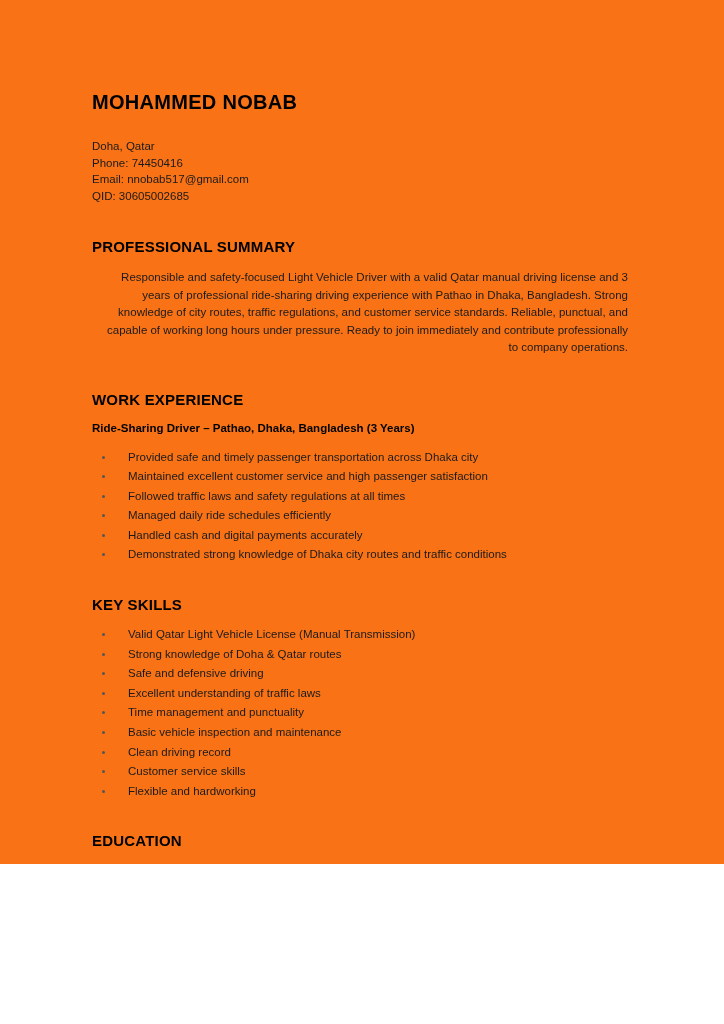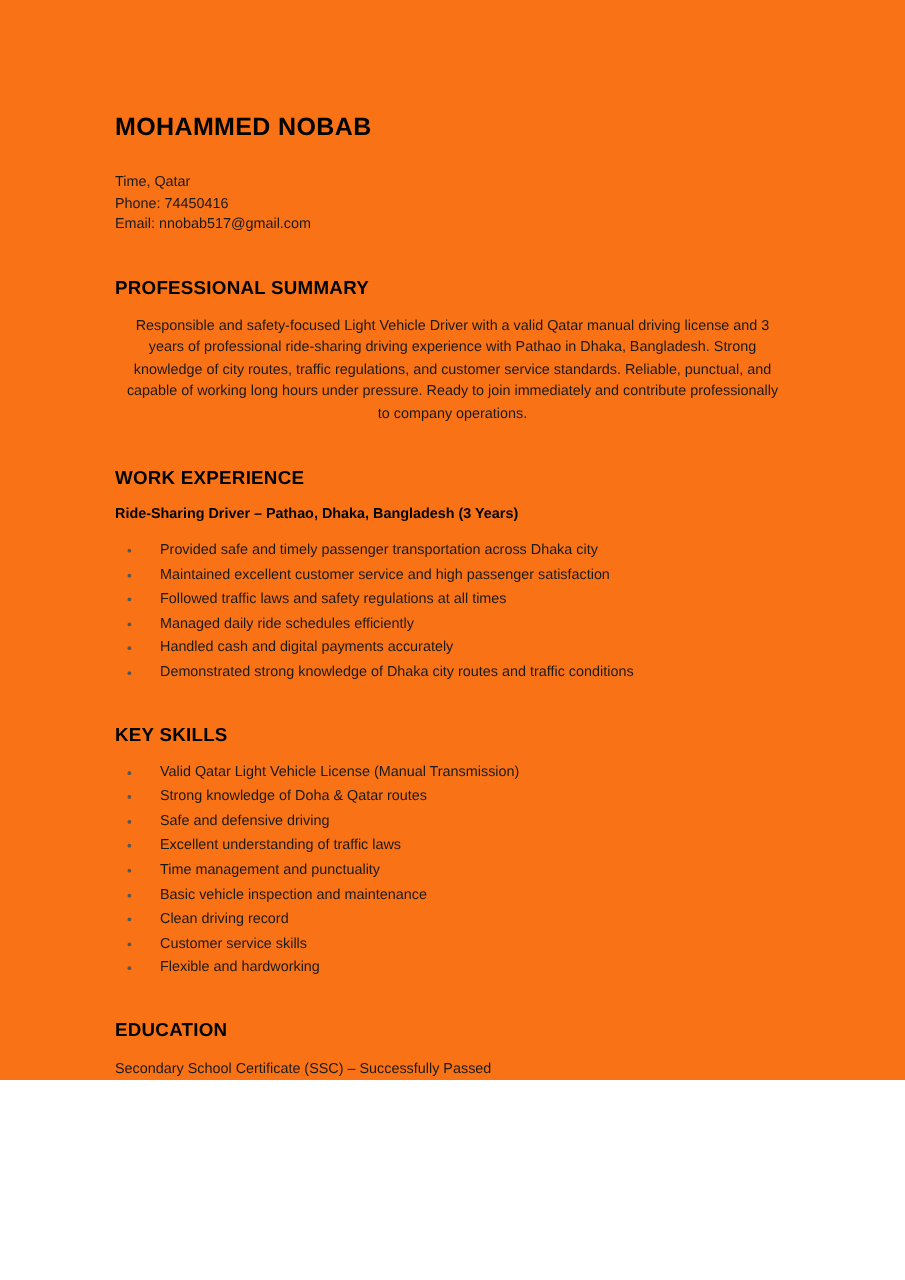--- a/index.html
+++ b/index.html
@@ -47,21 +47,21 @@
     font-size: 15px;
     font-weight: bold;
     margin: 0 0 14px 0;
     letter-spacing: 0.2px;
   }
   .paragraph {
     font-size: 11.5px;
     line-height: 17.5px;
     color: #1a1a1a;
     margin: 4px;
-    text-align: center;
+    text-align: right;
   }
   .job-title {
     font-size: 11.5px;
     font-weight: bold;
     margin: 0 0 16px 0;
     color: #000;
   }
   ul.bullets {
     list-style: none;
     margin: 8px;
@@ -93,23 +93,24 @@
 </style>
 </head>
 <body>
 
 <div class="page">
   <div class="doc">
 
     <h1 class="name">MOHAMMED NOBAB</h1>
 
     <div>
-      <div class="contact-line">Time, Qatar</div>
+      <div class="contact-line">Doha, Qatar</div>
       <div class="contact-line">Phone: 74450416</div>
       <div class="contact-line">Email: nnobab517@gmail.com</div>
+      <div class="contact-line">QID: 30605002685</div>
     </div>
 
     <div class="section">
       <h2 class="section-title">PROFESSIONAL SUMMARY</h2>
       <p class="paragraph">Responsible and safety-focused Light Vehicle Driver with a valid Qatar manual driving license and 3 years of professional ride-sharing driving experience with Pathao in Dhaka, Bangladesh. Strong knowledge of city routes, traffic regulations, and customer service standards. Reliable, punctual, and capable of working long hours under pressure. Ready to join immediately and contribute professionally to company operations.</p>
     </div>
 
     <div class="section">
       <h2 class="section-title">WORK EXPERIENCE</h2>
       <div class="job-title">Ride-Sharing Driver – Pathao, Dhaka, Bangladesh (3 Years)</div>

